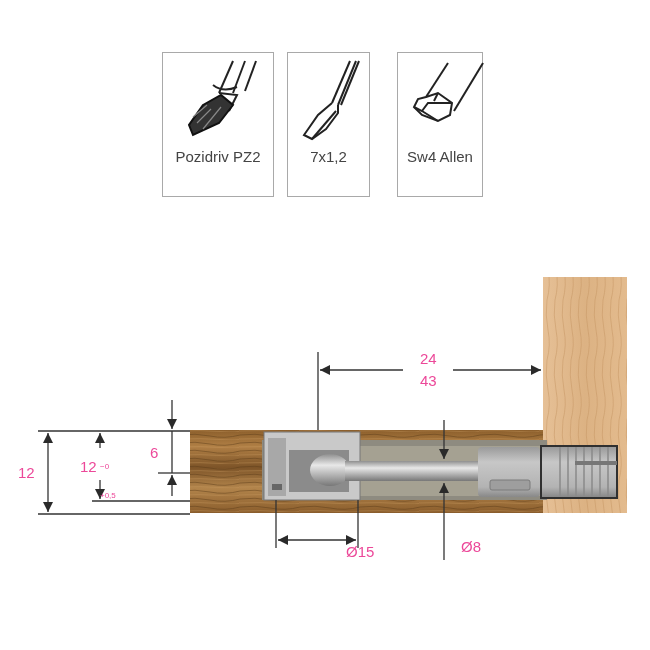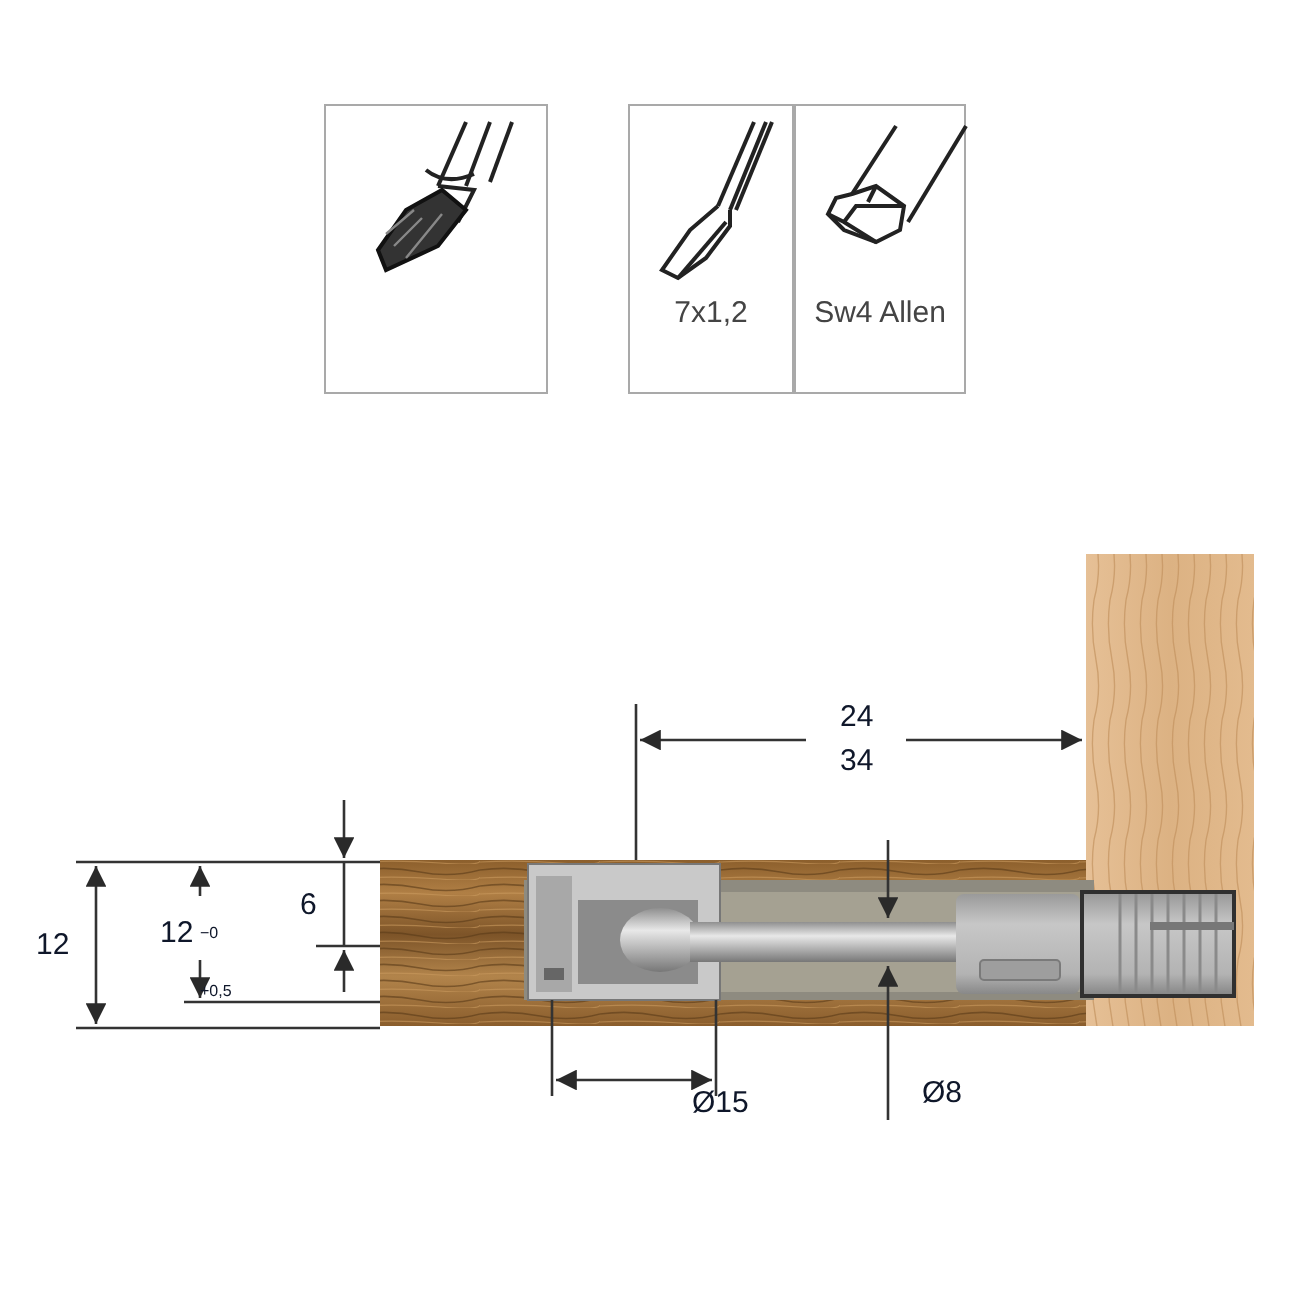--- a/index.html
+++ b/index.html
@@ -4,40 +4,41 @@
 <style>
   html, body { margin:0; padding:0; background:#ffffff; }
   body { width:650px; height:650px; position:relative; overflow:hidden;
          font-family:"Liberation Sans", sans-serif; color:#3a3a3a; }
   .tool-card { position:absolute; top:52px; width:112px; height:145px;
                border:1.5px solid #a9a9a9; box-sizing:border-box; background:#fff; }
   .tool-card svg { position:absolute; left:0; top:0; }
   .tool-label { position:absolute; left:0; right:0; text-align:center;
                 font-size:15px; color:#444; line-height:24px; }
   #card1 { left:162px; }
-  #card2 { left:314px; width:83px; }
+  #card2 { left:287px; width:83px; }
   #card3 { left:397px; width:86px; }
-  .dim-text { position:absolute; font-size:15px; color:#0f172a; }
+  .dim-text { position:absolute; font-size:15px; color:#ec4899; }
   svg.diagram { position:absolute; left:0; top:0; }
 </style>
 </head>
 <body>
 
 <div id="card1" class="tool-card">
   <svg width="112" height="100" viewBox="0 0 112 100">
     <g fill="none" stroke="#222" stroke-width="2">
       <line x1="70" y1="8" x2="56" y2="40"></line>
       <line x1="82" y1="8" x2="70" y2="40"></line>
       <line x1="93" y1="8" x2="82" y2="38"></line>
       <path d="M50 32 Q60 40 74 34"></path>
       <path d="M56 40 L74 42 L66 58"></path>
     </g>
     <path d="M40 52 L58 42 L70 52 L56 70 L30 82 L26 72 Z" fill="#333" stroke="#111" stroke-width="2"></path>
     <path d="M34 70 L48 56 M40 76 L58 54 M30 64 L44 52" stroke="#888" stroke-width="1.2"></path>
   </svg>
+  <div class="tool-label" style="top:92px;">Pozidriv PZ2</div>
 </div>
 
 <div id="card2" class="tool-card">
   <svg width="83" height="100" viewBox="0 0 83 100">
     <g fill="none" stroke="#222" stroke-width="2">
       <line x1="62" y1="8" x2="44" y2="50"></line>
       <line x1="68" y1="8" x2="50" y2="52"></line>
       <line x1="71" y1="8" x2="53" y2="52"></line>
       <path d="M44 50 L30 62 L16 82 L24 86 L38 76 L50 60 L50 52"></path>
       <path d="M24 86 L36 72 L48 58"></path>
@@ -163,20 +164,20 @@
     <line x1="276" y1="500" x2="276" y2="548"></line>
     <line x1="358" y1="500" x2="358" y2="548"></line>
     <line x1="278" y1="540" x2="356" y2="540" marker-start="url(#arr)" marker-end="url(#arr)"></line>
 
     <line x1="444" y1="420" x2="444" y2="459" marker-end="url(#arr)"></line>
     <line x1="444" y1="560" x2="444" y2="483" marker-end="url(#arr)"></line>
   </g>
 </svg>
 
 <div class="dim-text" style="left:420px; top:350px;">24</div>
-<div class="dim-text" style="left:420px; top:372px;">34</div>
+<div class="dim-text" style="left:420px; top:372px;">43</div>
 <div class="dim-text" style="left:18px; top:464px;">12</div>
 <div class="dim-text" style="left:80px; top:458px;">12</div>
 <div class="dim-text" style="left:100px; top:451px; font-size:8px;margin-top:40px;">+0,5</div>
 <div class="dim-text" style="left:100px; top:462px; font-size:8px;">−0</div>
 <div class="dim-text" style="left:150px; top:444px;">6</div>
 <div class="dim-text" style="left:298px; top:543px;margin-left:48px;">Ø15</div>
 <div class="dim-text" style="left:461px; top:528px;margin-top:10px;">Ø8</div>
 
 </body></html>

